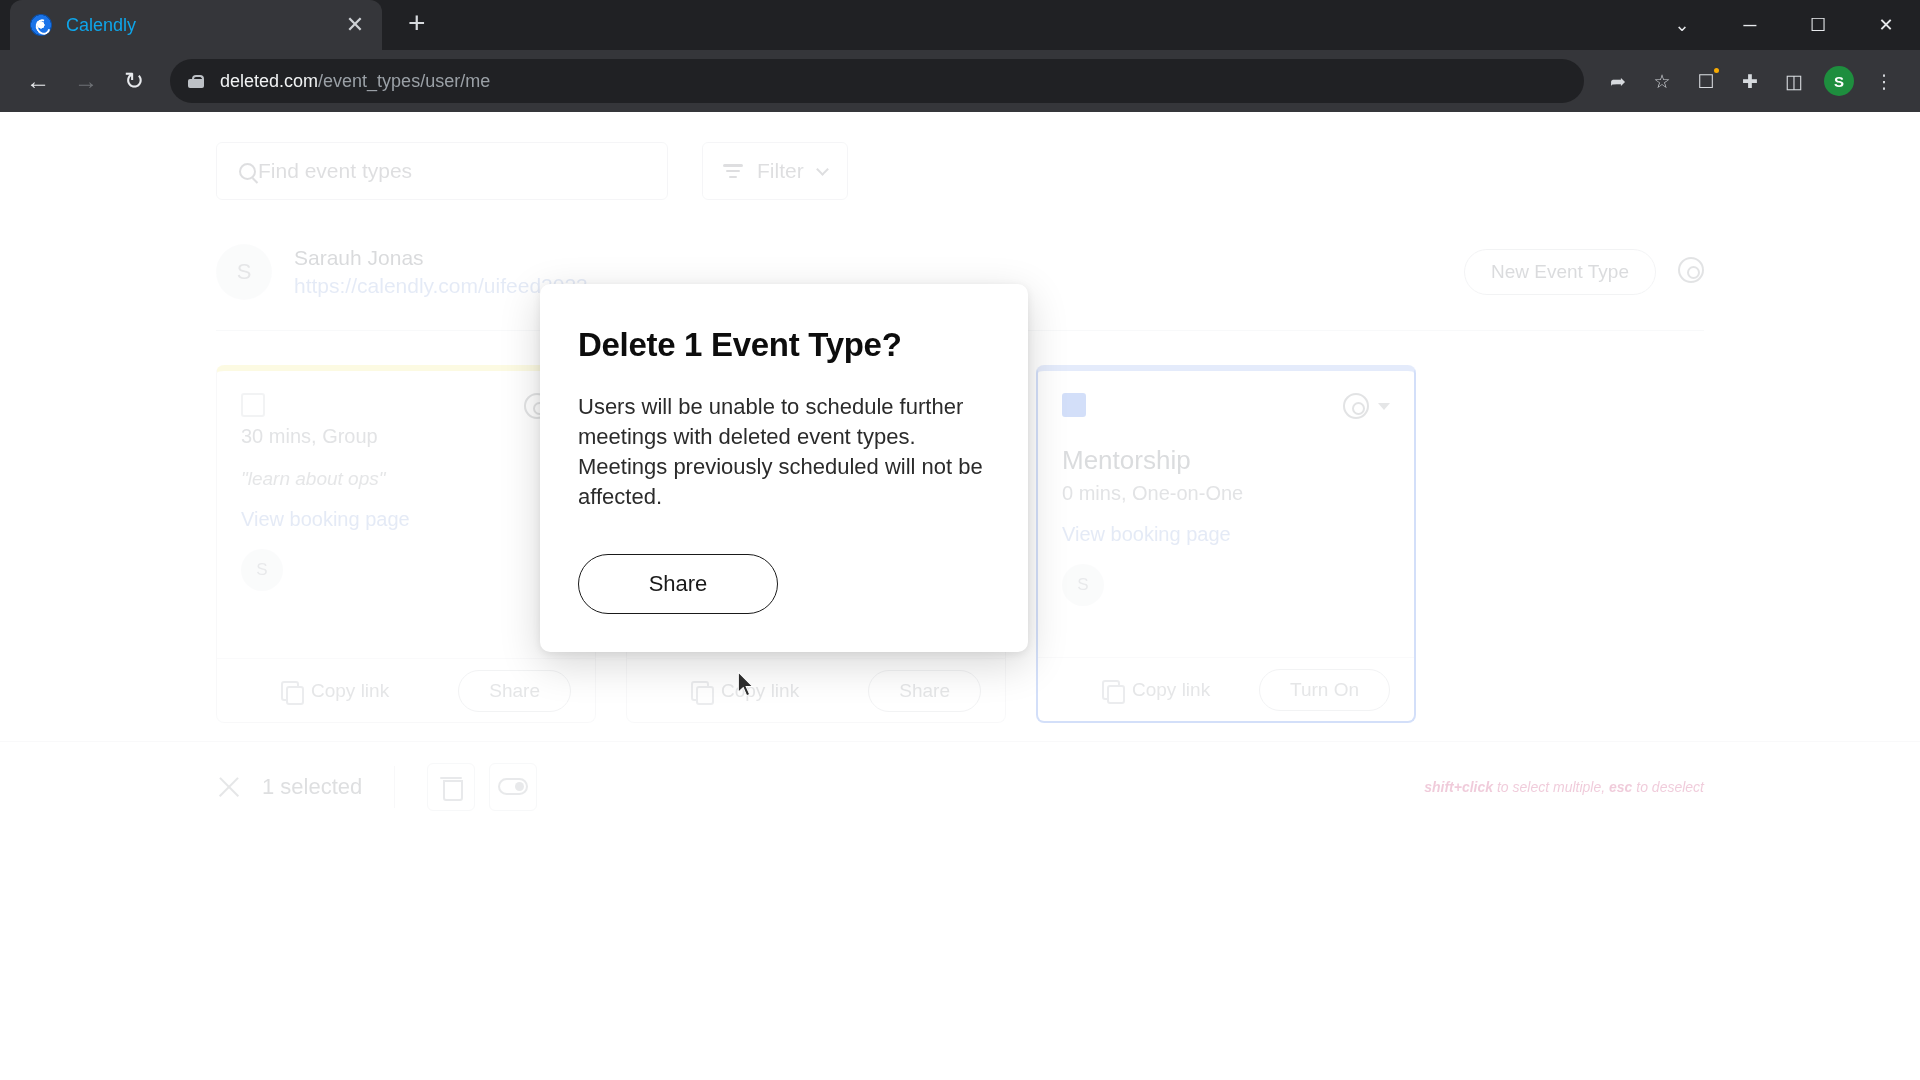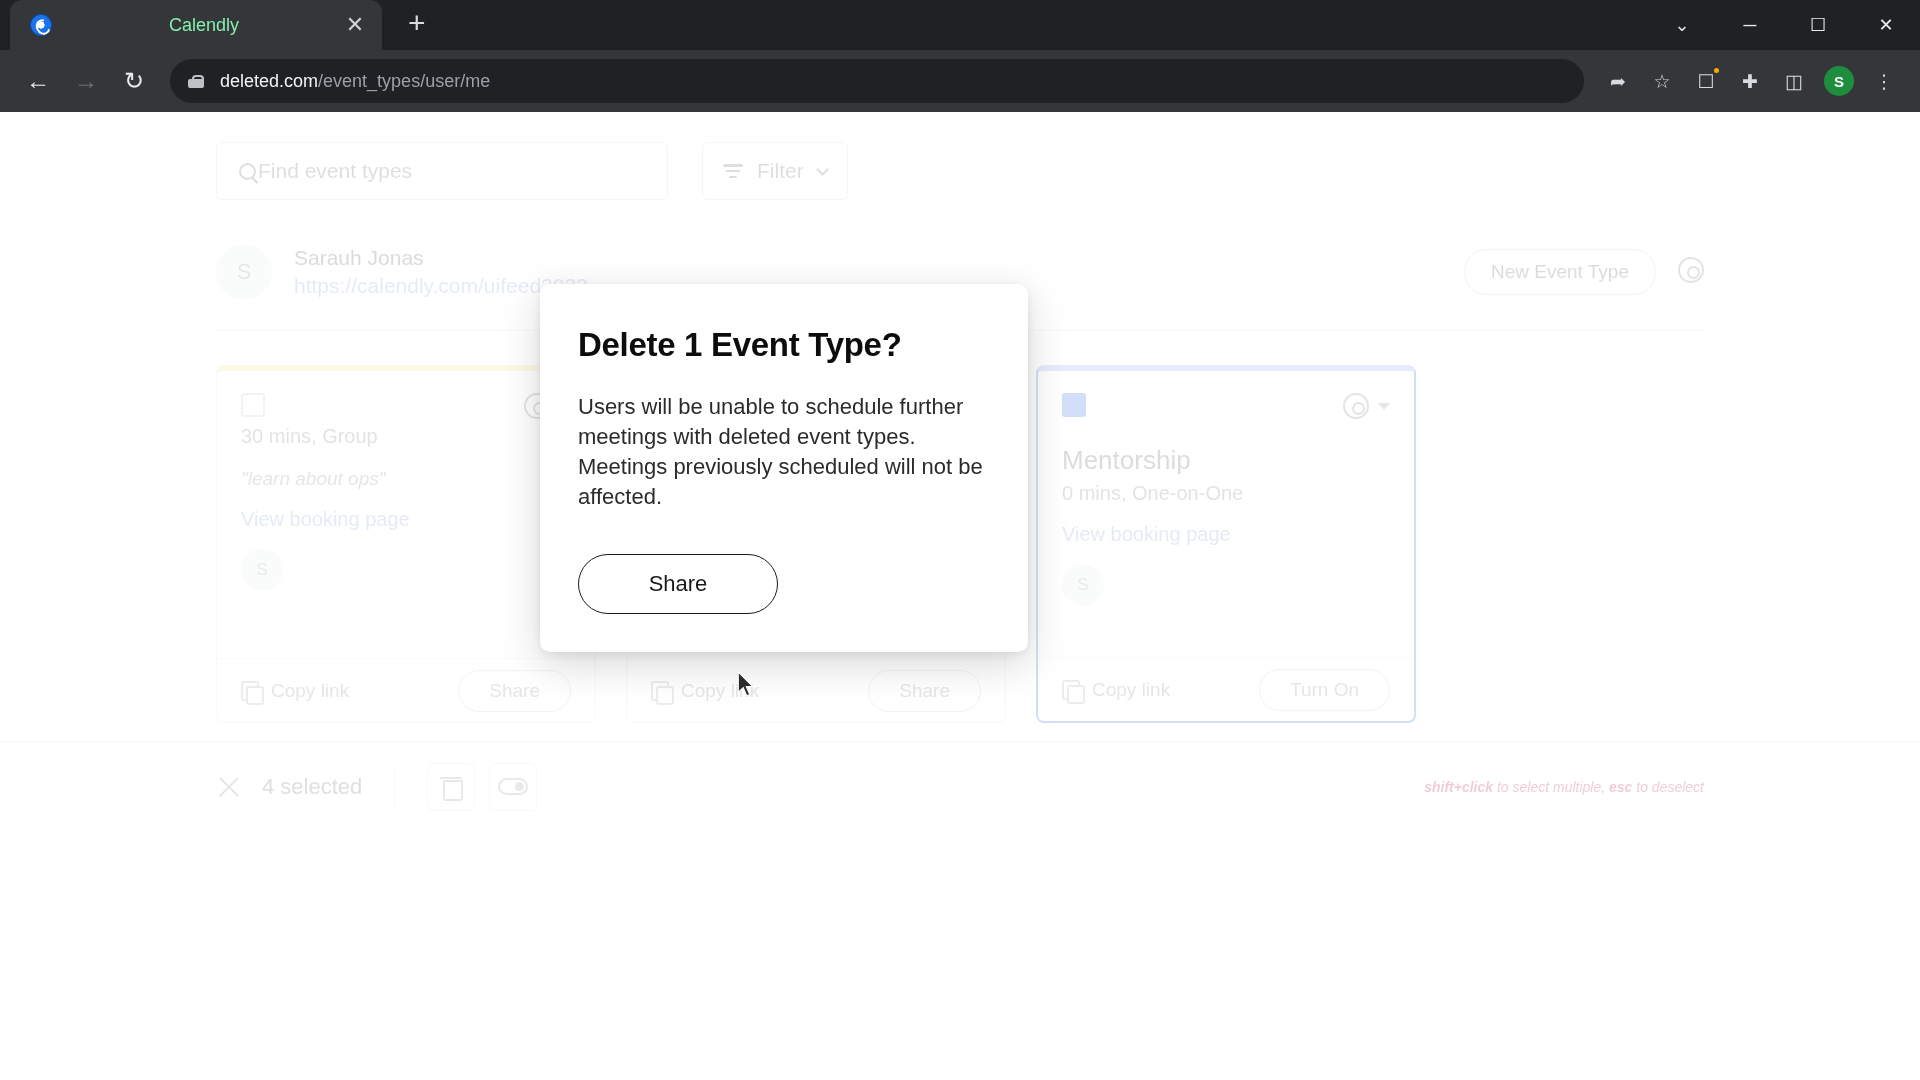--- a/index.html
+++ b/index.html
@@ -25,21 +25,21 @@
   .tab-favicon {
     width: 22px; height: 22px; border-radius: 50%;
     background: radial-gradient(circle at 50% 50%, #ffffff 0 22%, #1a73e8 24% 62%, #0b4fa8 64% 100%);
     flex: 0 0 auto; margin-right: 14px; position: relative;
   }
   .tab-favicon::after {
     content:""; position:absolute; left:6px; top:5px; width:10px; height:12px;
     border:2.5px solid #fff; border-right-color:transparent; border-radius:50%;
     transform: rotate(-30deg);
   }
-  .tab-title { color: #86efac; font-size: 18px; flex: 1; white-space: nowrap; overflow: hidden; text-align: center; }
+  .tab-title { color: #0ea5e9; font-size: 18px; flex: 1; white-space: nowrap; overflow: hidden; }
   .tab-close { color: #cfd2d6; font-size: 22px; line-height: 1; width: 26px; text-align:center; cursor:pointer; }
   .newtab { color:#d7dade; font-size: 30px; line-height:1; margin: 0 0 12px 26px; font-weight: 300; cursor:pointer; }
 
   .win-controls {
     position:absolute; right: 0; top: 0; height: 50px; display:flex; align-items:center;
   }
   .win-controls div { width: 68px; height: 50px; display:flex; align-items:center; justify-content:center;
      color:#e8eaed; font-size: 18px; cursor:pointer;}
 
   .toolbar {
@@ -132,21 +132,21 @@
   .card-title { font-size: 26px; color:#5d636b; padding: 26px 24px 0 24px; }
   .card-sub { font-size: 20px; color:#7d838b; padding: 6px 24px 0 24px; }
   .card-quote { font-size: 19px; color:#8b9097; font-style: italic; padding: 20px 24px 0 24px; }
   .card-link { font-size: 20px; color:#8aa4d8; padding: 18px 24px 0 24px; }
   .card-avatar { margin: 18px 24px 0 24px; width:42px; height:42px; border-radius:50%;
                  background:#eceef1; color:#9aa0a6; display:flex;align-items:center;justify-content:center;font-size:17px;}
   .card-foot {
     position:absolute; bottom:0; left:0; right:0; height: 64px; border-top:1px solid #e9ebef;
     display:flex; align-items:center; justify-content:space-between; padding: 0 24px;
   }
-  .copy-link { display:flex; align-items:center; gap: 12px; color:#8b9097; font-size: 19px; }
+  .copy-link { display:flex; align-items:center; gap: 12px; color:#8b9097; font-size: 19px; margin-left: 40px; }
   .copy-ico { width:18px; height:20px; border:2px solid #a9aeb5; border-radius:3px; position:relative; }
   .copy-ico::after { content:""; position:absolute; left:3px; top:3px; width:14px; height:15px; border:2px solid #a9aeb5; border-radius:3px; background:#fff;}
   .share-btn { border:1px solid #c7cad0; border-radius:30px; height:42px; padding:0 30px;
                display:flex; align-items:center; color:#8b9097; font-size:19px; }
   .card-partial { width:380px; height:80px; border:1px solid #e2e4e8; border-top:6px solid #c9a8e8; border-radius:8px; }
   .row2 { display:flex; gap:30px; margin-top: 28px; }
 
   
   .selbar {
     position: absolute; left: 0; right: 0; bottom: 0; height: 90px; background: #fff;
@@ -338,21 +338,21 @@
                   <span class="caret"></span>
                 </span>
             </div>
           </div>
         </div>
 
       </div>
 
       <div class="selbar">
         <span class="xmark"></span>
-        <span class="sel-count">4 selected</span>
+        <span class="sel-count">1 selected</span>
         <span class="sel-div"></span>
         <span class="icon-btn">
             <span class="trash"></span>
           </span>
         <span class="icon-btn">
             <span class="toggle"></span>
           </span>
         <span class="sel-spacer"></span>
         <span class="sel-hint"><b>shift+click</b><span> to select multiple, </span><b>esc</b><span> to deselect</span></span>
       </div>

